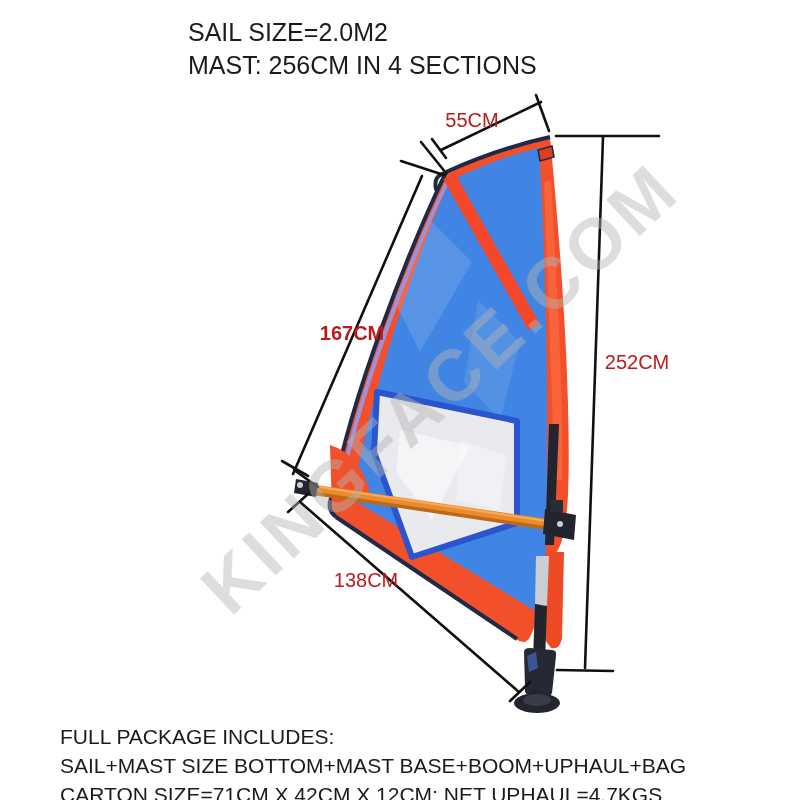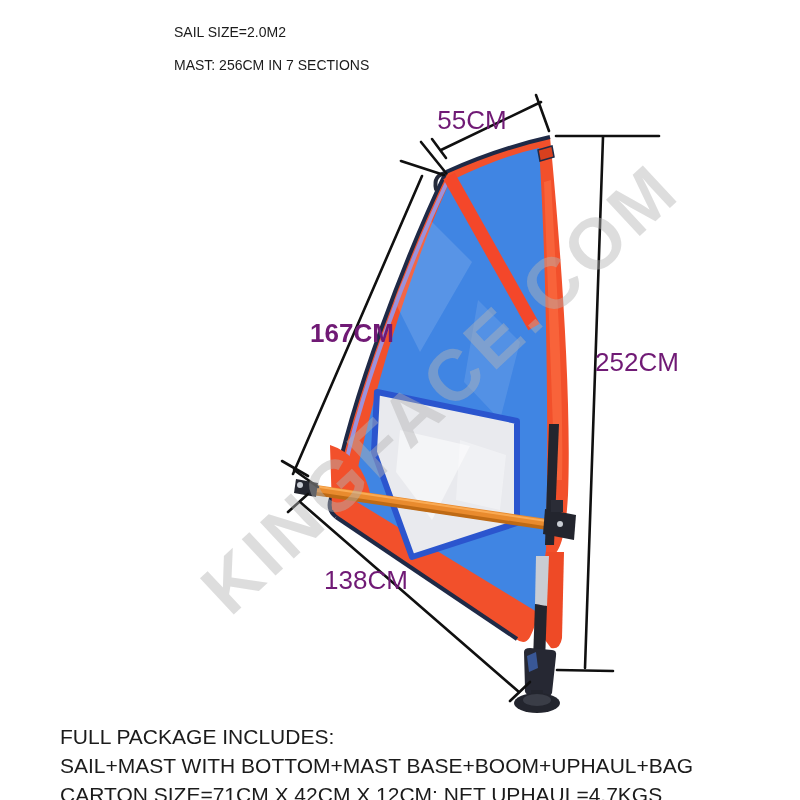--- a/index.html
+++ b/index.html
@@ -7,25 +7,25 @@
     position:relative;width:800px;height:800px;background:#fff;overflow:hidden;
     font-family:"Liberation Sans", sans-serif;color:#1b1b1b;
   }
   .stage svg{position:absolute;left:0;top:0;z-index:1;}
   .wm{
     position:absolute;left:440px;top:388px;z-index:5;
     transform:translate(-50%,-50%) rotate(-43deg);
     font-size:72px;font-weight:600;letter-spacing:5px;white-space:nowrap;
     color:rgba(180,180,180,0.45);pointer-events:none;
   }
-  .specs{position:absolute;left:174px;top:16px;z-index:10;font-size:14px;line-height:33px;white-space:nowrap;}
+  .specs{position:absolute;left:188px;top:16px;z-index:10;font-size:25px;line-height:33px;white-space:nowrap;}
   .package{position:absolute;left:60px;top:686px;z-index:10;font-size:21px;line-height:29px;white-space:nowrap;margin-top:36px;}
   .dim{
-    position:absolute;z-index:10;font-size:26px;white-space:nowrap;
-    transform:translate(-50%,-50%);color:#701a75;
+    position:absolute;z-index:10;font-size:20px;white-space:nowrap;
+    transform:translate(-50%,-50%);color:#b91c1c;
   }
   .dim-head{left:472px;top:120px;}
   .dim-luff{left:352px;top:333px;font-weight:bold;}
   .dim-mast{left:637px;top:362px;}
   .dim-foot{left:366px;top:580px;}
 </style>
 </head>
 <body>
 
 <div class="stage">
@@ -95,27 +95,27 @@
       <line x1="556" y1="136" x2="659" y2="136"></line>
       <line x1="603" y1="137" x2="585" y2="668"></line>
       <line x1="557" y1="670" x2="613" y2="671"></line>
     </g>
   </svg>
 
   <div class="wm">KINGFACE.COM</div>
 
   <div class="specs">
     <div>SAIL SIZE=2.0M2</div>
-    <div>MAST: 256CM IN 7 SECTIONS</div>
+    <div>MAST: 256CM IN 4 SECTIONS</div>
   </div>
 
   <div class="dim dim-head">55CM</div>
   <div class="dim dim-luff">167CM</div>
   <div class="dim dim-mast">252CM</div>
   <div class="dim dim-foot">138CM</div>
 
   <div class="package">
     <div>FULL PACKAGE INCLUDES:</div>
-    <div>SAIL+MAST WITH BOTTOM+MAST BASE+BOOM+UPHAUL+BAG</div>
+    <div>SAIL+MAST SIZE BOTTOM+MAST BASE+BOOM+UPHAUL+BAG</div>
     <div>CARTON SIZE=71CM X 42CM X 12CM; NET UPHAUL=4.7KGS</div>
   </div>
 
 </div>
 
 </body></html>

